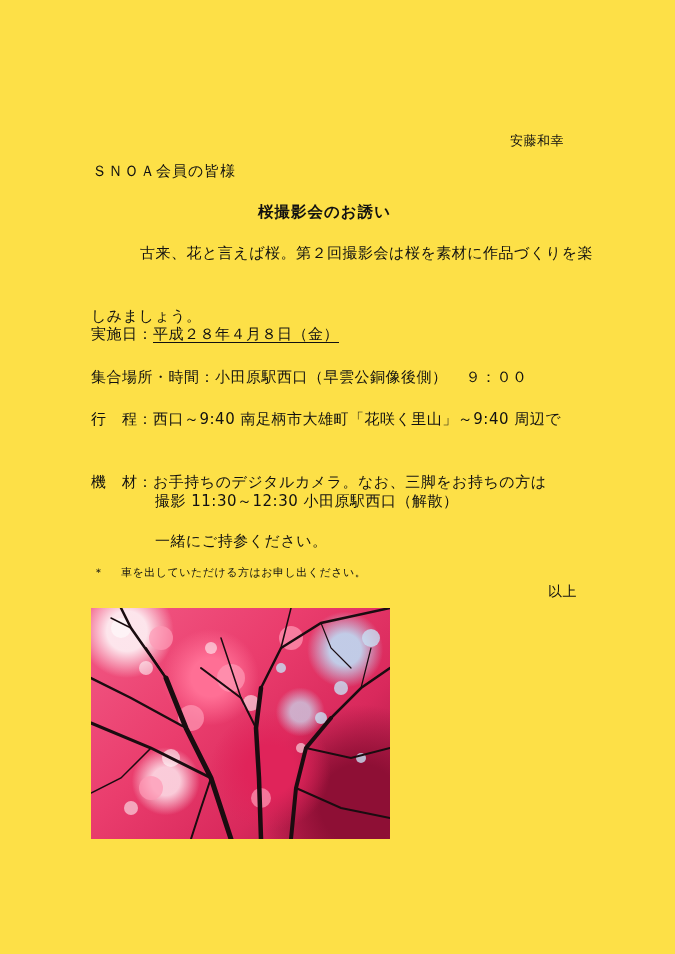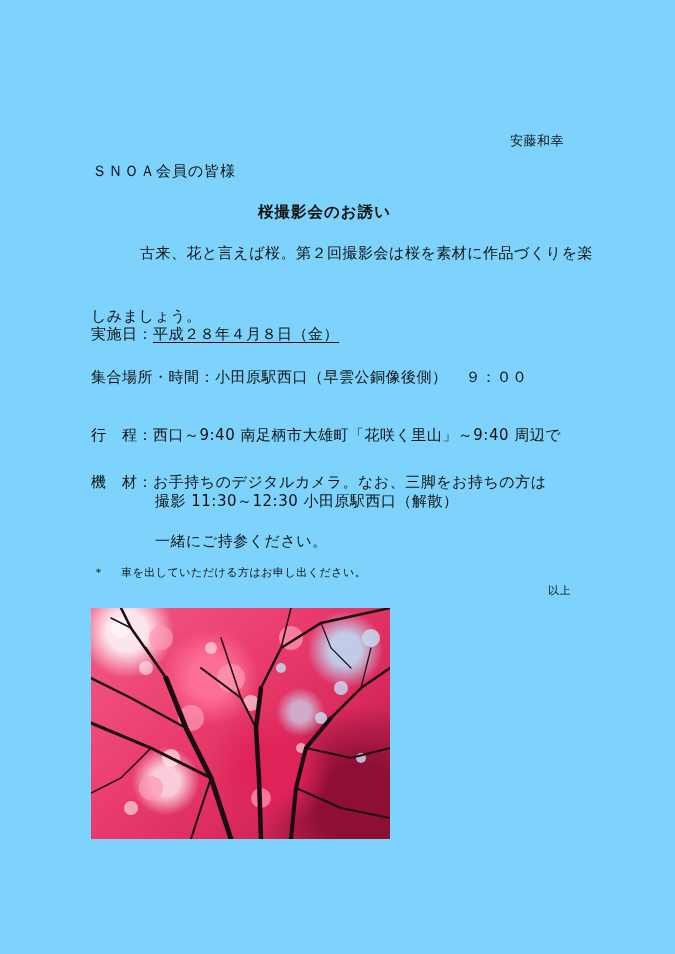--- a/index.html
+++ b/index.html
@@ -12,43 +12,43 @@
       height: 954px;
       position: relative;
       overflow: hidden;
       font-family: "DejaVu Sans", "Liberation Sans", sans-serif;
       color: #111111;
     }
     .page {
       position: absolute;
       left: 0; top: 0;
       width: 675px; height: 954px;
-      background: #7dd3fc;
+      background: #fde047;
     }
     .line {
       position: absolute;
       font-size: 15px;
       line-height: 20px;
       white-space: nowrap;
       letter-spacing: 0.5px;
     }
     .author { left: 510px; top: 131px; font-size: 13px; }
     .salutation { left: 92px; top: 161px; letter-spacing: 1px; }
     .title { left: 258px; top: 202px; font-size: 15.5px; font-weight: bold; letter-spacing: 1px; }
     .body1 { left: 111px; top: 243px; margin-left: 29px; }
     .body2 { left: 91px; top: 287px; margin-top: 19px; }
     .row { left: 91px; }
     .r-date { top: 324px; }
     .r-meet { top: 367px; text-align: right; }
-    .r-sched1 { top: 425px; }
+    .r-sched1 { top: 409px; }
     .r-sched2 { top: 447px; left: 155px; margin-top: 44px; }
     .r-equip1 { top: 472px; }
     .r-equip2 { top: 531px; left: 155px; }
     .note { left: 93px; top: 563px; font-size: 11px; }
-    .closing { left: 548px; top: 581px; font-size: 11px; }
+    .closing { left: 548px; top: 581px; font-size: 14px; }
     .label { display: inline-block; }
     .underline { text-decoration: underline; text-underline-offset: 3px; font-family: Liberation Mono, monospace; }
     .time-pad { display: inline-block; width: 18px; }
     .note-star { display: inline-block; width: 28px; }
 
     .photo {
       position: absolute;
       left: 91px;
       top: 608px;
       width: 299px;

